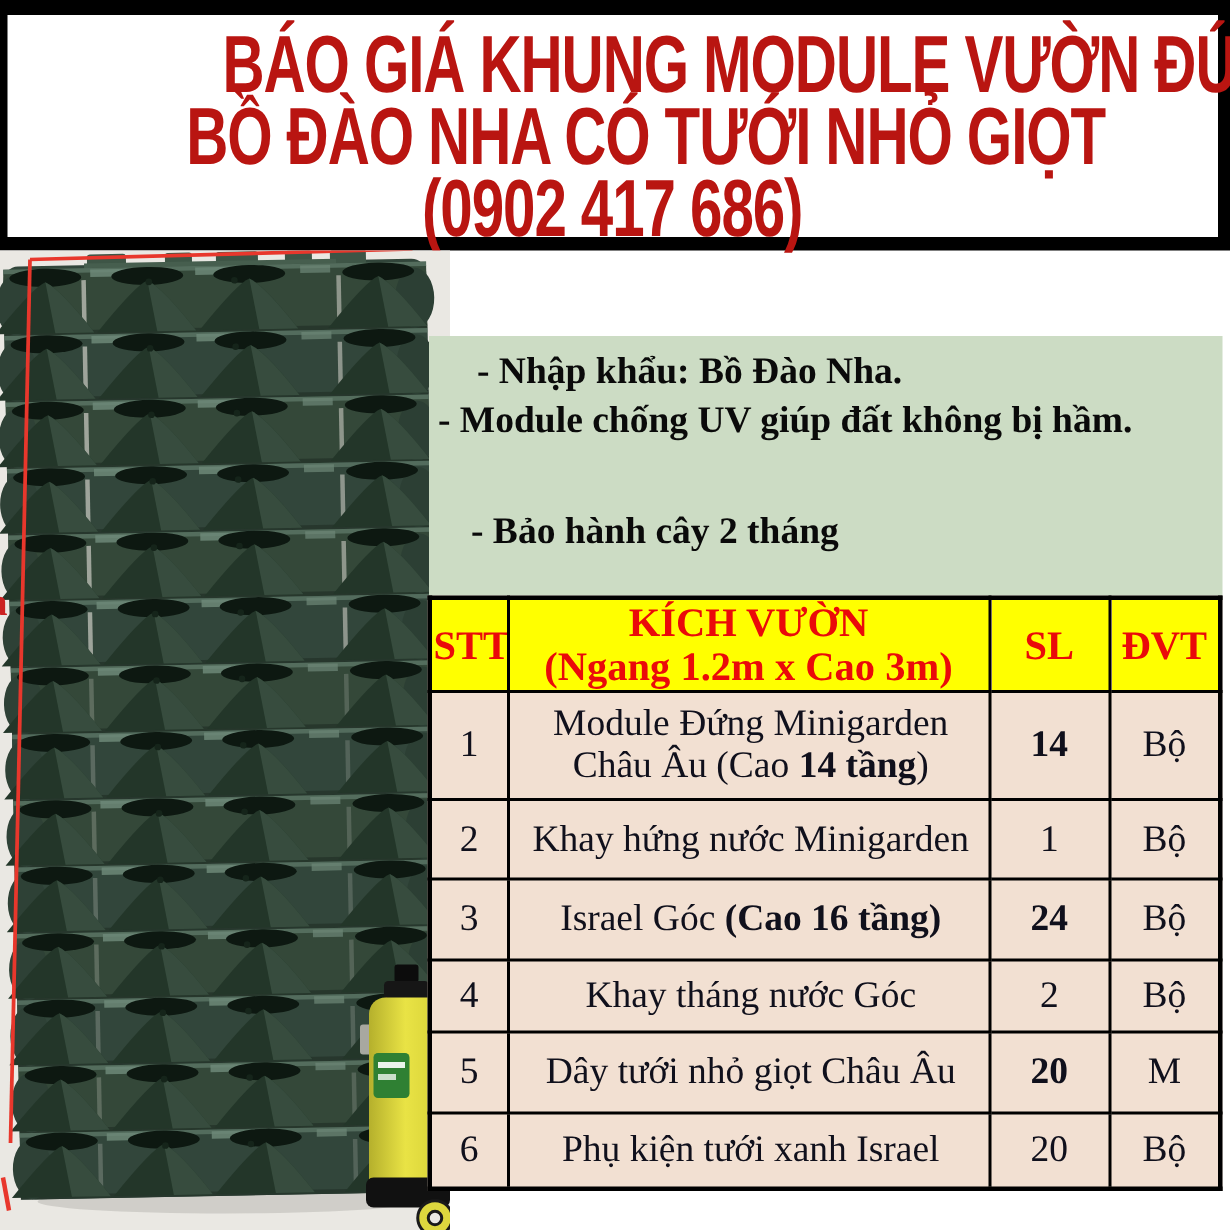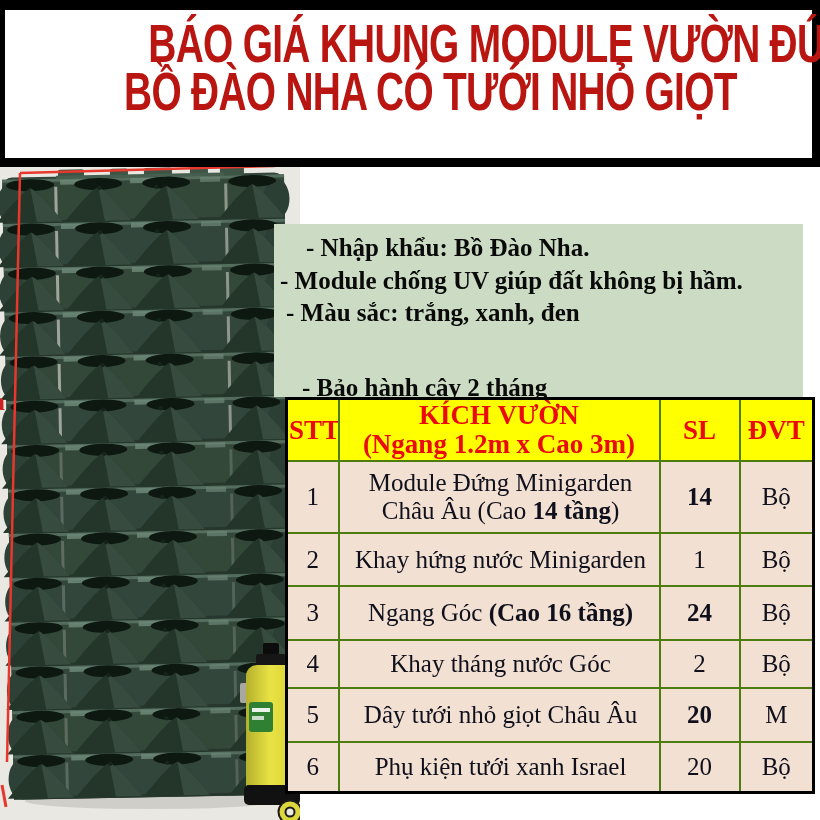--- a/index.html
+++ b/index.html
@@ -15,29 +15,29 @@
                  font-family:"Liberation Sans","DejaVu Sans",sans-serif;font-weight:bold;
                  font-size:54px;color:#b91511;letter-spacing:-1px;}
 
   
   .photo{position:absolute;left:0;top:167px;width:300px;height:653px;
          background:linear-gradient(90deg,#eae8e3 0%,#edecе8 70%,#f7f7f5 100%);
          background-color:#eae8e3;}
   .photo svg{display:block;}
 
   
-  .info-box{position:absolute;left:274px;top:224px;width:529px;height:173px;
+  .info-box{position:absolute;left:286px;top:224px;width:529px;height:173px;
             background:#ccdcc4;box-sizing:border-box;padding:8px 4px 0 6px;z-index:3;}
   .info-line{font-weight:bold;font-size:25px;line-height:32.5px;color:#0a0a0a;white-space:nowrap;}
 
   
   .table-wrap{position:absolute;left:285px;top:397px;z-index:4;}
   table.price{border-collapse:collapse;table-layout:fixed;width:527px;background:#f2e0d2;
               border:3px solid #000;}
-  table.price th,table.price td{border:2px solid #4d7c0f;overflow:hidden;text-align:center;}
+  table.price th,table.price td{border:2px solid #000000;overflow:hidden;text-align:center;}
   thead tr{height:60px;}
   thead th{background:#ffff00;color:#ea0a0a;font-weight:bold;font-size:27px;line-height:29px;
            font-family:"Liberation Serif","DejaVu Serif",serif;}
   tbody td{color:#10101c;font-size:25px;}
   td.c-stt,td.c-sl,td.c-dvt{text-align:center;}
   td.c-desc{text-align:left;padding:0 2px 0 5px;line-height:28px;}
   .bold{font-weight:bold;}
   tbody tr:nth-child(1){height:72px;}
   tbody tr:nth-child(2){height:53px;}
   tbody tr:nth-child(3){height:54px;}
@@ -46,20 +46,21 @@
   tbody tr:nth-child(6){height:50px;}
 </style>
 </head>
 <body>
 
 <div id="canvas">
 
   <div class="header-box">
     <div class="t-line"><span>BÁO GIÁ KHUNG MODULE VƯỜN ĐỨNG</span></div>
     <div class="t-line"><span>BỒ ĐÀO NHA CÓ TƯỚI NHỎ GIỌT</span></div>
+    <div class="t-line"><span>(0902 417 686)</span></div>
   </div>
 
   <div class="photo">
     <svg width="300" height="653" viewBox="0 0 300 653" xmlns="http://www.w3.org/2000/svg">
       <defs>
         <linearGradient id="bottleGrad" x1="0" y1="0" x2="1" y2="0">
           <stop offset="0" stop-color="#b5b02c"></stop>
           <stop offset="0.45" stop-color="#e9e345"></stop>
           <stop offset="1" stop-color="#d2cc33"></stop>
         </linearGradient>
@@ -437,21 +438,20 @@
         <line x1="20" y1="6" x2="7" y2="595"></line>
         <line x1="2" y1="618" x2="6" y2="640" stroke-width="3"></line>
       </g>
       <text x="-8" y="243" font-family="Liberation Serif, DejaVu Serif, serif" font-weight="bold" font-size="26" fill="#cc2222">a</text>
     </svg>
   </div>
 
   <div class="info-box" id="info-box">
       <div class="info-line" style="padding-left: 26px;">- Nhập khẩu: Bồ Đào Nha.</div>
       <div class="info-line" style="padding-left: 0px;">- Module chống UV giúp đất không bị hầm.</div>
-      <div class="info-line" style="padding-left: 6px;">- Màu sắc: trắng, xanh, đen</div>
       <div class="info-line" style="padding-left: 22px; margin-top: 42px;">- Bảo hành cây 2 tháng</div>
     </div>
 
   <div class="table-wrap">
     <table class="price">
       <colgroup>
           <col style="width:52px">
           <col style="width:321px">
           <col style="width:80px">
           <col style="width:74px">
@@ -475,21 +475,21 @@
             <td class="c-dvt">Bộ</td>
           </tr>
           <tr>
             <td class="c-stt">2</td>
             <td class="c-desc"><span>Khay hứng nước Minigarden</span></td>
             <td class="c-sl">1</td>
             <td class="c-dvt">Bộ</td>
           </tr>
           <tr>
             <td class="c-stt">3</td>
-            <td class="c-desc"><span>Ngang Góc </span><span class="bold">(Cao 16 tầng)</span></td>
+            <td class="c-desc"><span>Israel Góc </span><span class="bold">(Cao 16 tầng)</span></td>
             <td class="c-sl bold">24</td>
             <td class="c-dvt">Bộ</td>
           </tr>
           <tr>
             <td class="c-stt">4</td>
             <td class="c-desc"><span>Khay tháng nước Góc</span></td>
             <td class="c-sl">2</td>
             <td class="c-dvt">Bộ</td>
           </tr>
           <tr>

